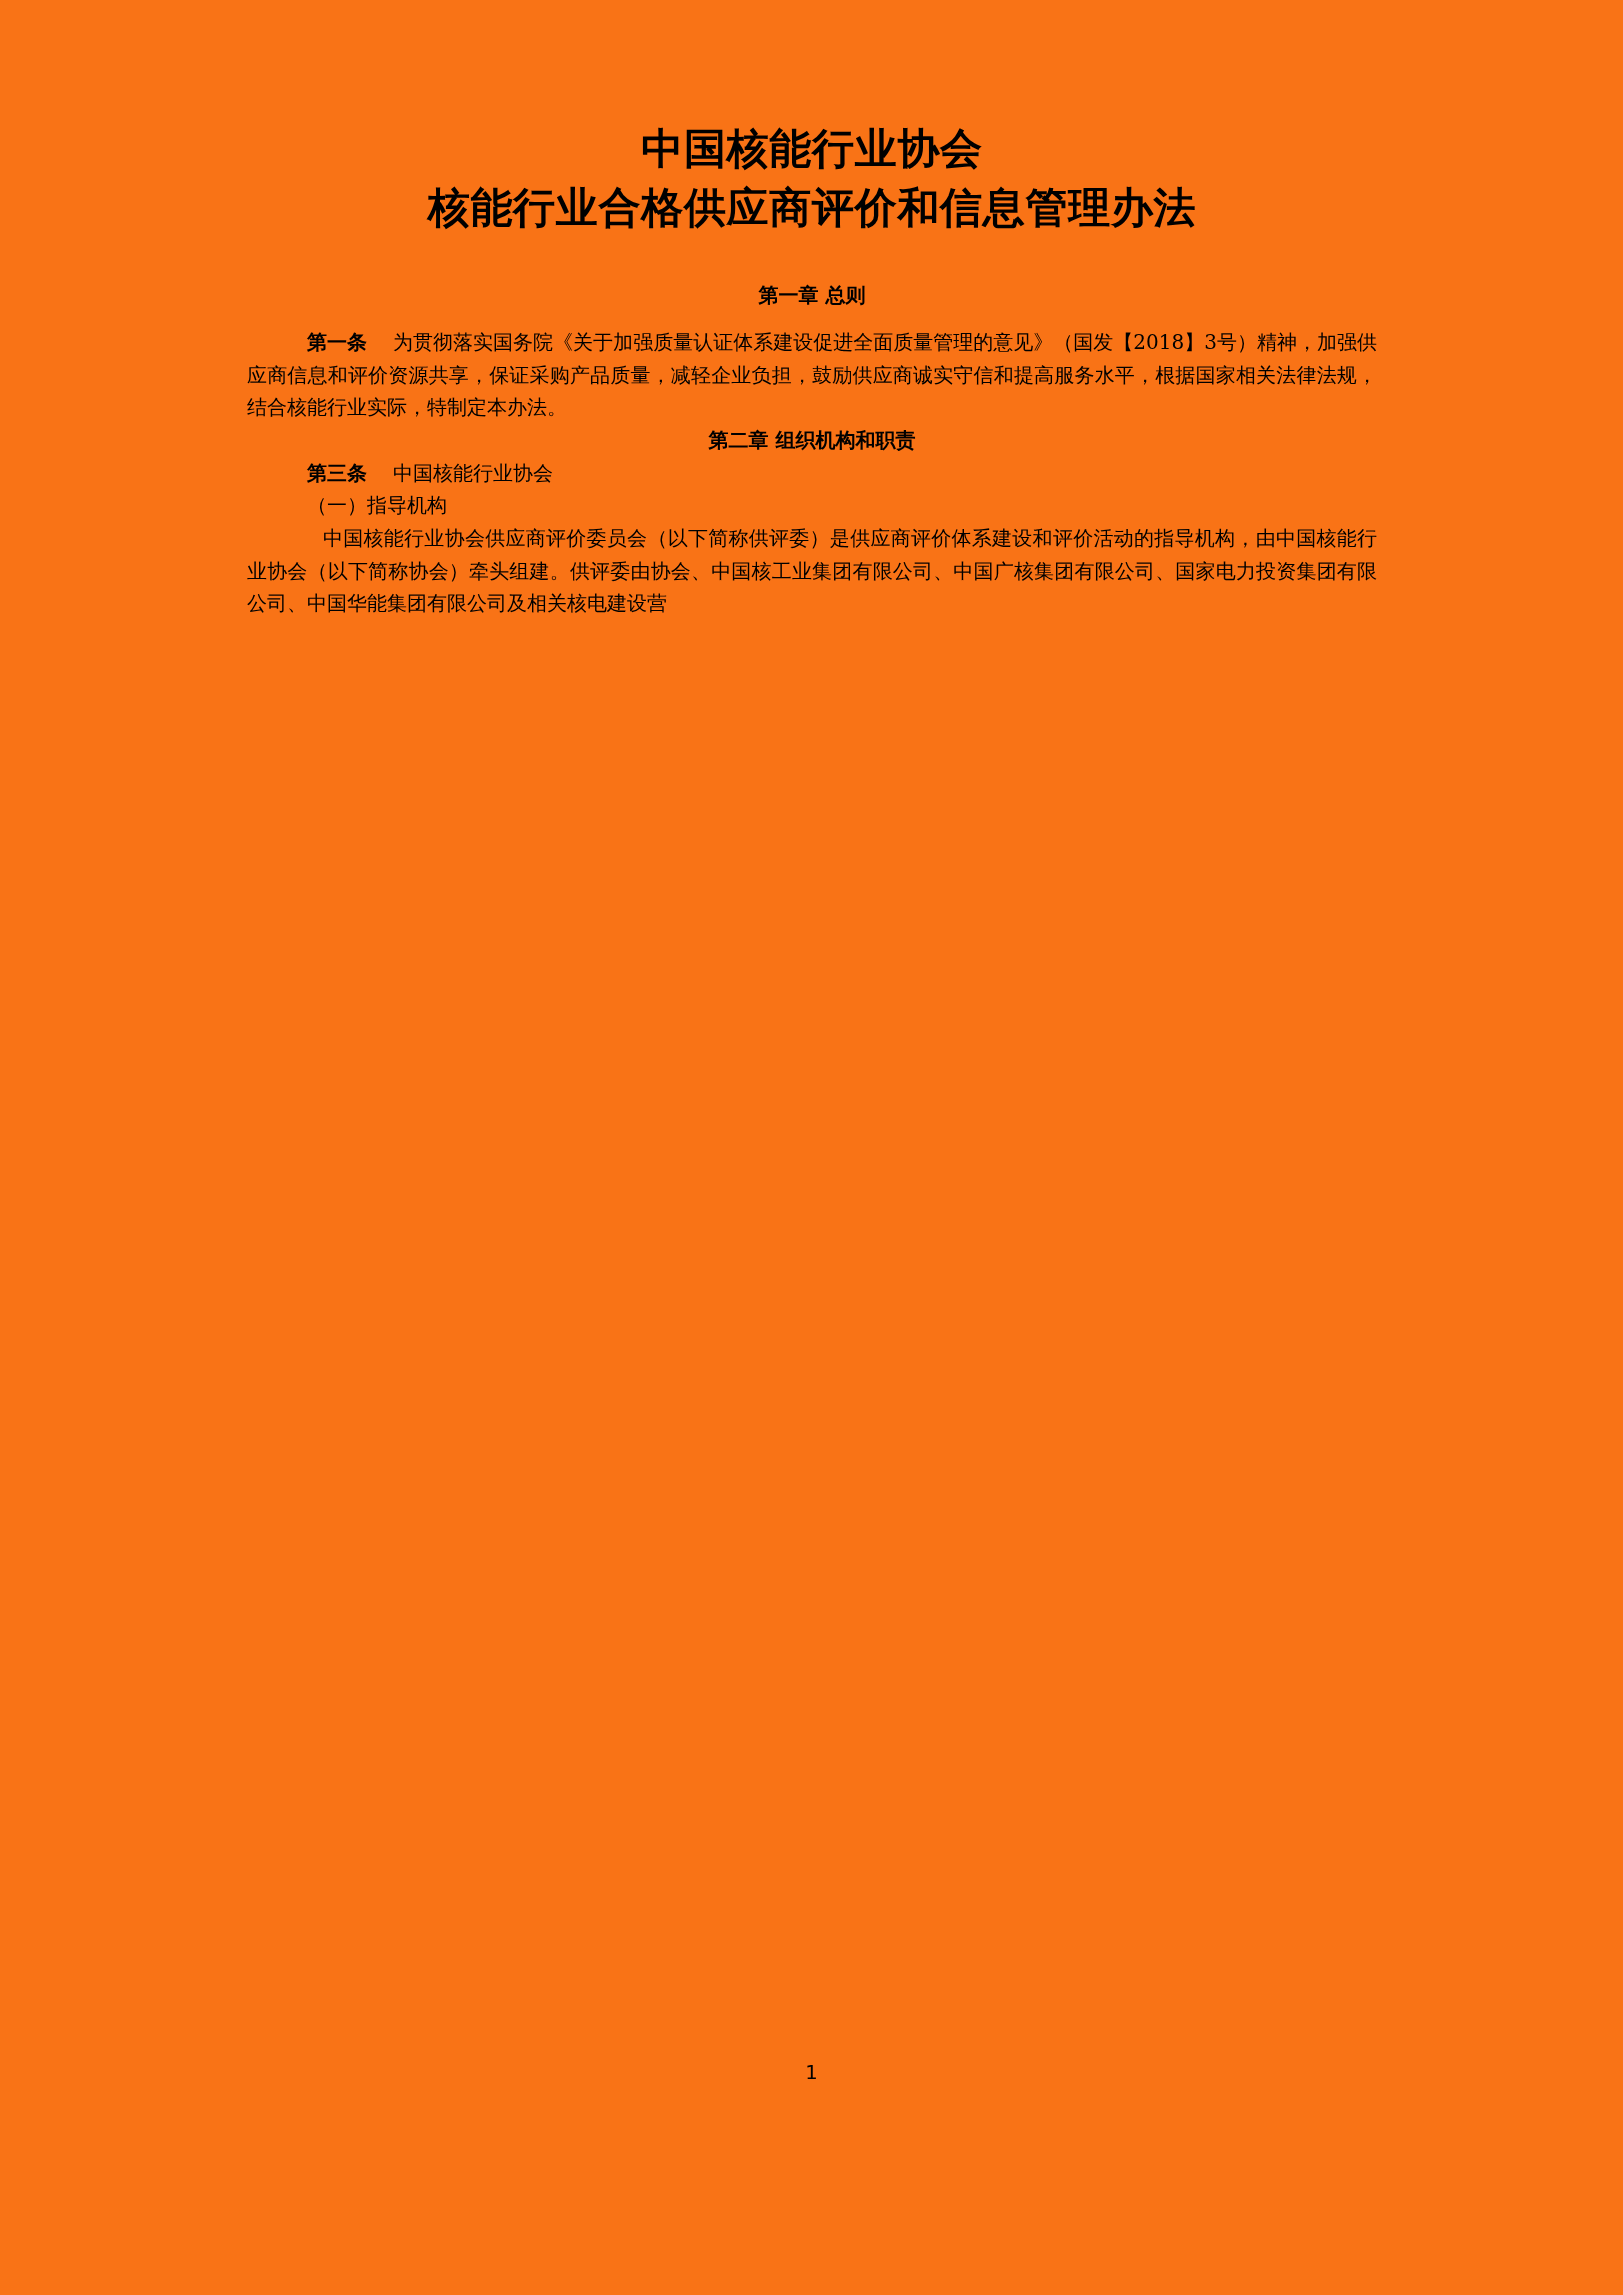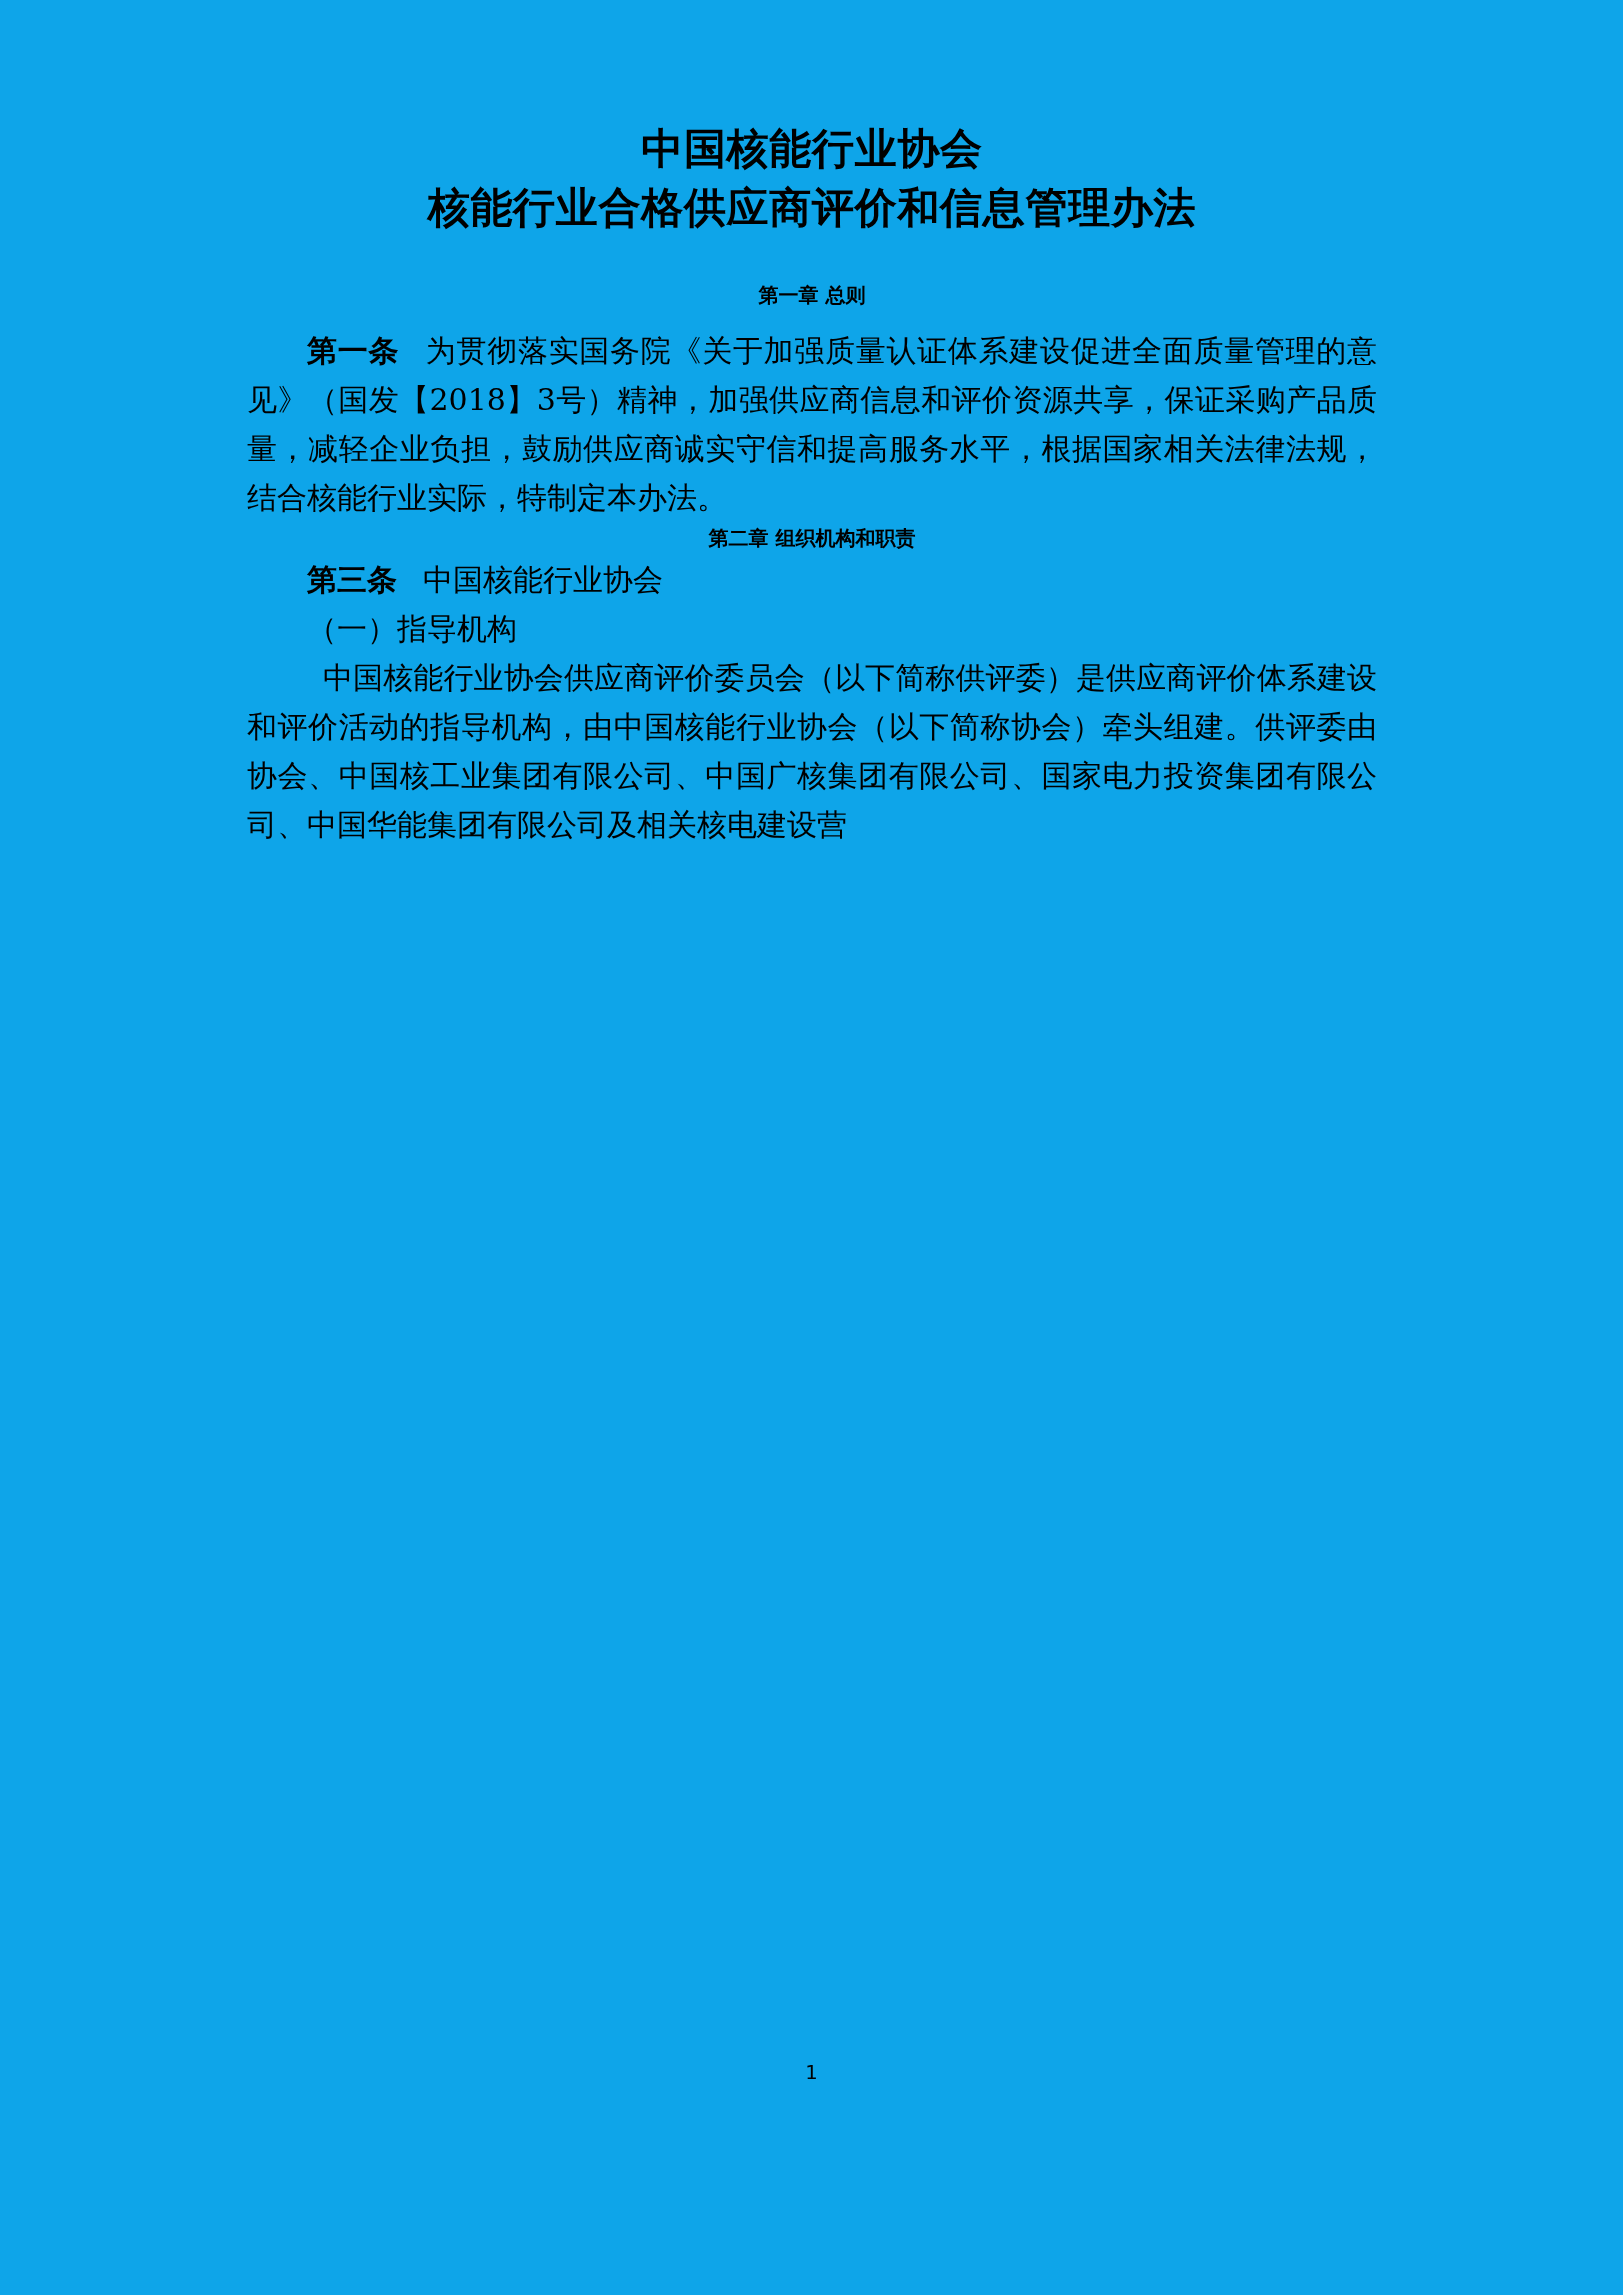--- a/index.html
+++ b/index.html
@@ -5,21 +5,21 @@
 <style>
   html, body {
     margin: 0;
     padding: 0;
     background: #ffffff;
   }
   .page {
     position: relative;
     width: 1623px;
     height: 2295px;
-    background: #0ea5e9;
+    background: #f97316;
     box-sizing: border-box;
     overflow: hidden;
     font-family: "DejaVu Serif", "Liberation Serif", serif;
   }
   .content {
     position: absolute;
     left: 247px;
     top: 0;
     width: 1130px;
   }
@@ -54,21 +54,21 @@
     color: #000000;
     white-space: nowrap;
   }
   .chapter-1 { margin-top: 47px; }
   .chapter-2 { margin-top: 0px; }
 
   
   .para {
     margin: 0;
     font-family: "DejaVu Serif", "Liberation Serif", serif;
-    font-size: 30px;
+    font-size: 20px;
     line-height: 1.635;
     color: #000000;
     text-align: justify;
     text-justify: inter-character;
     text-align-last: left;
     word-break: break-all;
   }
   .para.indent-2  { text-indent: 60px; }
   .para.indent-25 { text-indent: 76px; }
   .para.first-article { margin-top: 14.4px; }

